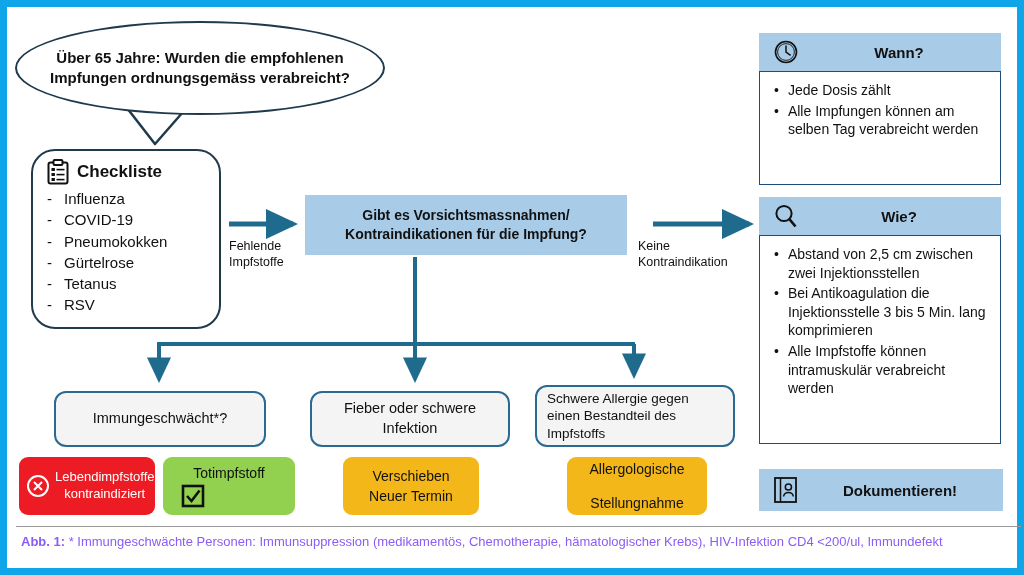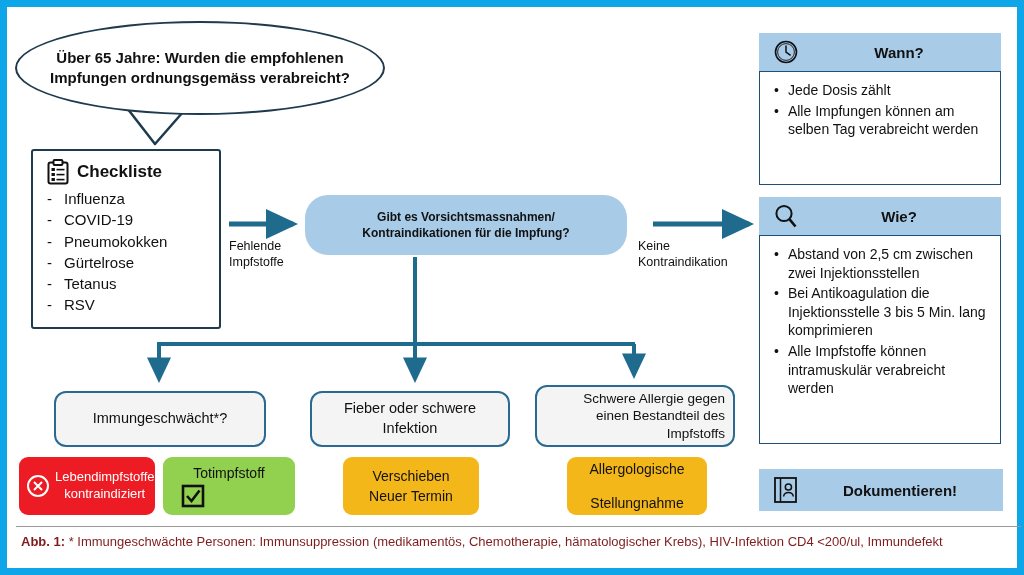--- a/index.html
+++ b/index.html
@@ -27,60 +27,60 @@
     z-index:4;background:#fff;
   }
   #bubble .txt{padding:0 22px;}
   #bubble-tail{
     left:118px;top:99px;width:64px;height:40px;z-index:3;
   }
 
   
   #checklist{
     left:24px;top:142px;width:190px;height:180px;
-    border:2.5px solid #1f3a4d;border-radius:3px;background:#fff;
+    border:2.5px solid #1f3a4d;border-radius:24px;background:#fff;
     padding:8px 10px 6px 12px;z-index:2;
   }
   .cl-head{display:flex;align-items:center;gap:8px;margin:0 0 3px 2px;}
   .cl-title{font-weight:bold;font-size:17px;color:#111;}
   .cl-list{margin:0;padding:0;list-style:none;}
   .cl-list li{
     font-size:15px;color:#111;line-height:1.42;
     display:flex;gap:9px;padding-left:2px;
   }
   .cl-dash{width:8px;display:inline-block;}
 
   
   #decision{
     left:298px;top:188px;width:322px;height:60px;
     background:#a8cbe8;
     display:flex;align-items:center;justify-content:center;
-    text-align:center;font-weight:bold;font-size:12px;color:#111;
-    line-height:1.35;z-index:2;border-radius:23px;
+    text-align:center;font-weight:bold;font-size:14px;color:#111;
+    line-height:1.35;z-index:2;
   }
 
   
   .arrow-label{
     font-size:12.5px;color:#111;line-height:1.3;text-align:left;
   }
   #lbl-fehlende{left:222px;top:231px;width:72px;}
   #lbl-keine{left:631px;top:231px;width:110px;}
 
   
   .outcome{
     border:2px solid #2a6a92;border-radius:12px;background:#f4f4f4;
     display:flex;align-items:center;justify-content:center;
     text-align:center;font-size:14.5px;color:#111;line-height:1.35;
     padding:4px 10px;z-index:2;
   }
   #out-immun{left:47px;top:384px;width:212px;height:56px;}
   #out-fieber{left:303px;top:384px;width:200px;height:56px;}
   #out-allergie{
     left:528px;top:378px;width:200px;height:62px;
-    justify-content:flex-start;text-align:right;padding:4px 8px 4px 10px;
+    justify-content:flex-start;text-align:left;padding:4px 8px 4px 10px;
     font-size:13.5px;line-height:1.3;
   }
 
   
   .chip{
     border-radius:9px;display:flex;align-items:center;justify-content:center;
     text-align:center;font-size:14px;line-height:1.3;z-index:2;padding:3px 6px;
   }
   #chip-leben{
     left:12px;top:450px;width:136px;height:58px;
@@ -124,21 +124,21 @@
   #wie-head{left:752px;top:190px;width:242px;height:38px;}
   #wie-body{left:752px;top:228px;width:242px;height:209px;}
   #dok-head{
     left:752px;top:462px;width:244px;height:42px;
   }
 
   
   #cap-divider{left:9px;top:519px;width:1005px;height:1px;background:#9a9a9a;}
   #caption{
     left:14px;top:526px;width:940px;
-    font-size:13px;color:#7f1d1d;line-height:1.42;
+    font-size:13px;color:#8b5cf6;line-height:1.42;
   }
   #caption b{font-weight:bold;}
 
   svg{display:block;overflow:visible;}
   #connectors{left:0;top:0;width:1024px;height:575px;z-index:1;}
 </style>
 </head>
 <body>
 
 <div id="figure">

